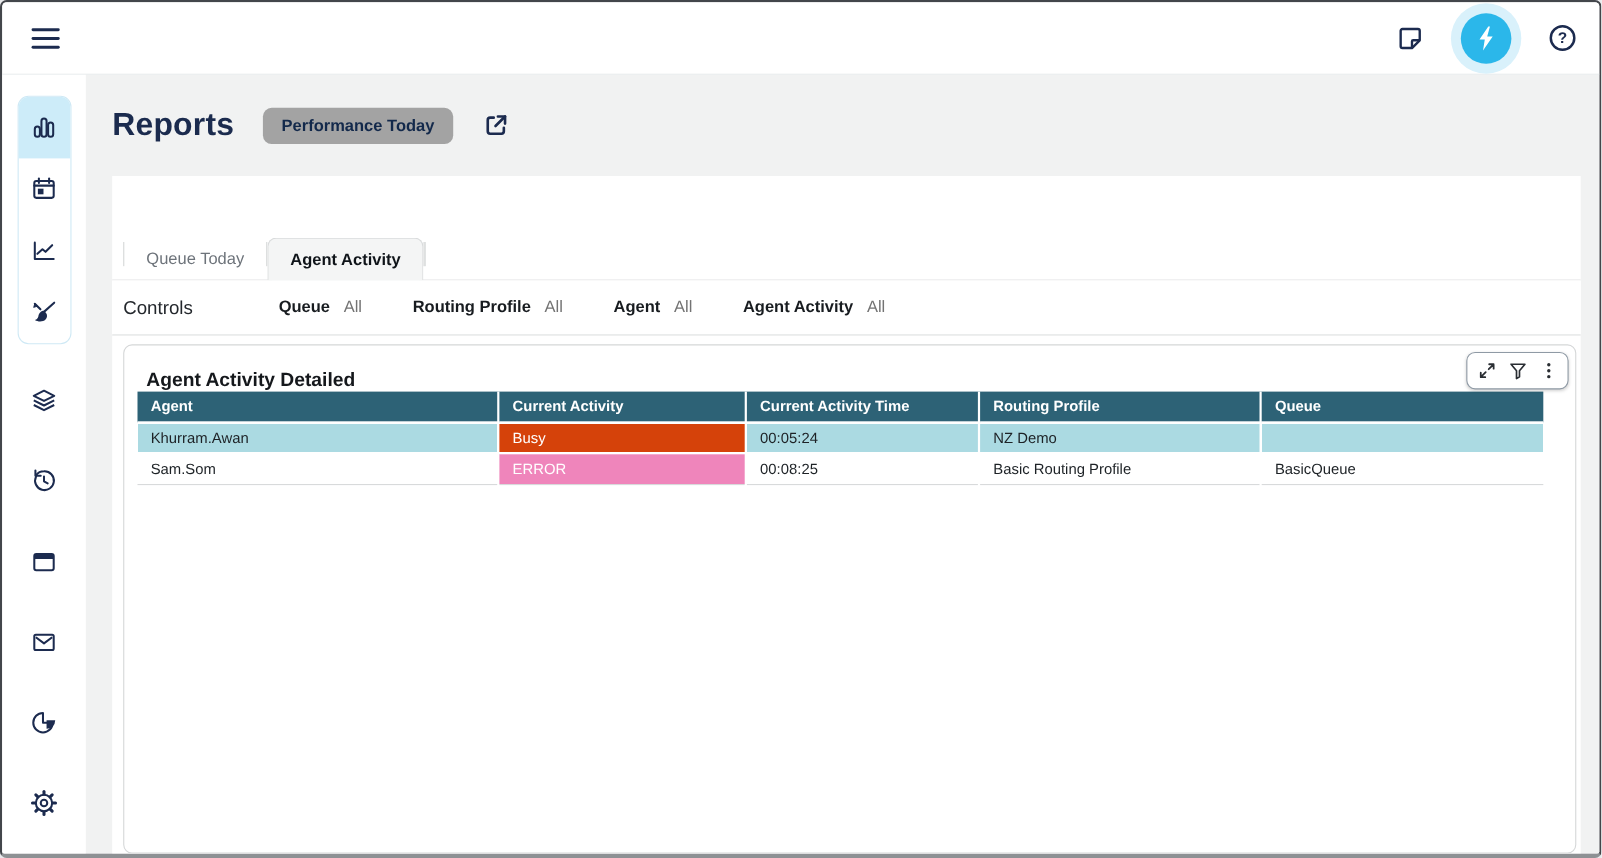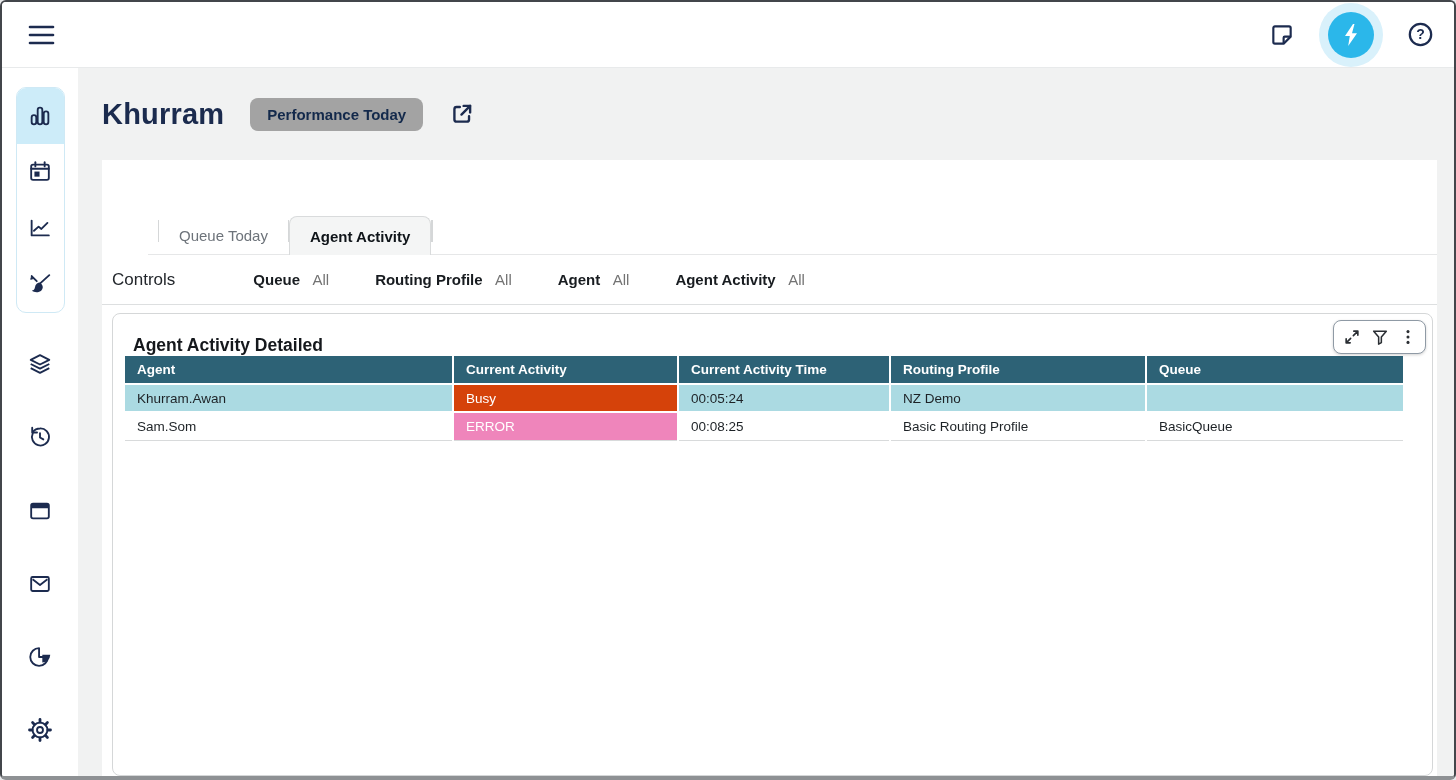--- a/index.html
+++ b/index.html
@@ -36,21 +36,21 @@
 
   
   .main { flex:1; display:flex; flex-direction:column; min-width:0; }
   .page-header { flex:0 0 92px; display:flex; align-items:center; padding-left:24px; gap:26px; }
   .page-title { font-size:29px; font-weight:bold; color:#1b2b4e; letter-spacing:.2px; }
   .badge { background:#a3a3a3; color:#13294b; font-weight:bold; font-size:15px; padding:8px 17px; border-radius:8px; border:none; cursor:pointer; }
 
   .panel { flex:1; background:#fff; margin:0 17px 0 24px; display:flex; flex-direction:column; min-height:0; }
 
   
-  .tabs { display:flex; align-items:center; padding:56px 0 0 10px; border-bottom:1px solid #e6e7e8;margin-left:46px; }
+  .tabs { display:flex; align-items:center; padding:56px 0 0 10px; border-bottom:1px solid #e6e7e8; }
   .tab { font-size:15px; color:#6d737a; padding:0 20px; height:38px; display:flex; align-items:center; cursor:pointer; white-space:nowrap; }
   .tab.active { background:#f4f5f5; border:1px solid #d9dbdc; border-bottom:none; border-radius:8px 8px 0 0; color:#0f1419; font-weight:bold; margin-bottom:-1px; height:39px; }
   .tab-divider { width:1px; height:22px; background:#d5d7d8; margin-bottom:8px; }
 
   
   .controls { flex:0 0 50px; display:flex; align-items:center; padding-left:10px; border-bottom:1px solid #dddfe0; background:#fff; }
   .controls-label { font-size:17px; color:#23272c; margin-right:78px; }
   .filter { margin-right:46px; cursor:pointer; white-space:nowrap; }
   .filter-name { font-weight:bold; font-size:15px; color:#181c20; }
   .filter-value { font-size:15px; color:#737373; margin-left:8px; }
@@ -200,21 +200,21 @@
           </g>
           <circle cx="14" cy="14" r="8" stroke="#1c2b4f" stroke-width="2"></circle>
           <circle cx="14" cy="14" r="3.2" stroke="#1c2b4f" stroke-width="2"></circle>
         </svg>
       </div>
     </nav>
 
     <main class="main">
 
       <div class="page-header">
-        <h1 class="page-title">Khurram</h1>
+        <h1 class="page-title">Reports</h1>
         <button class="badge">Performance Today</button>
         <button class="icon-btn" title="Open report">
           <svg width="26" height="26" viewBox="0 0 24 24" fill="none" stroke="#1c2b4f" stroke-width="2.2" stroke-linecap="round" stroke-linejoin="round">
             <path d="M10 5.5 H7 a2 2 0 0 0 -2 2 V17 a2 2 0 0 0 2 2 h9.5 a2 2 0 0 0 2 -2 v-3"></path>
             <path d="M11.5 12.5 L19.5 4.5"></path>
             <path d="M13.5 4.5 h6 v6"></path>
           </svg>
         </button>
       </div>
 

